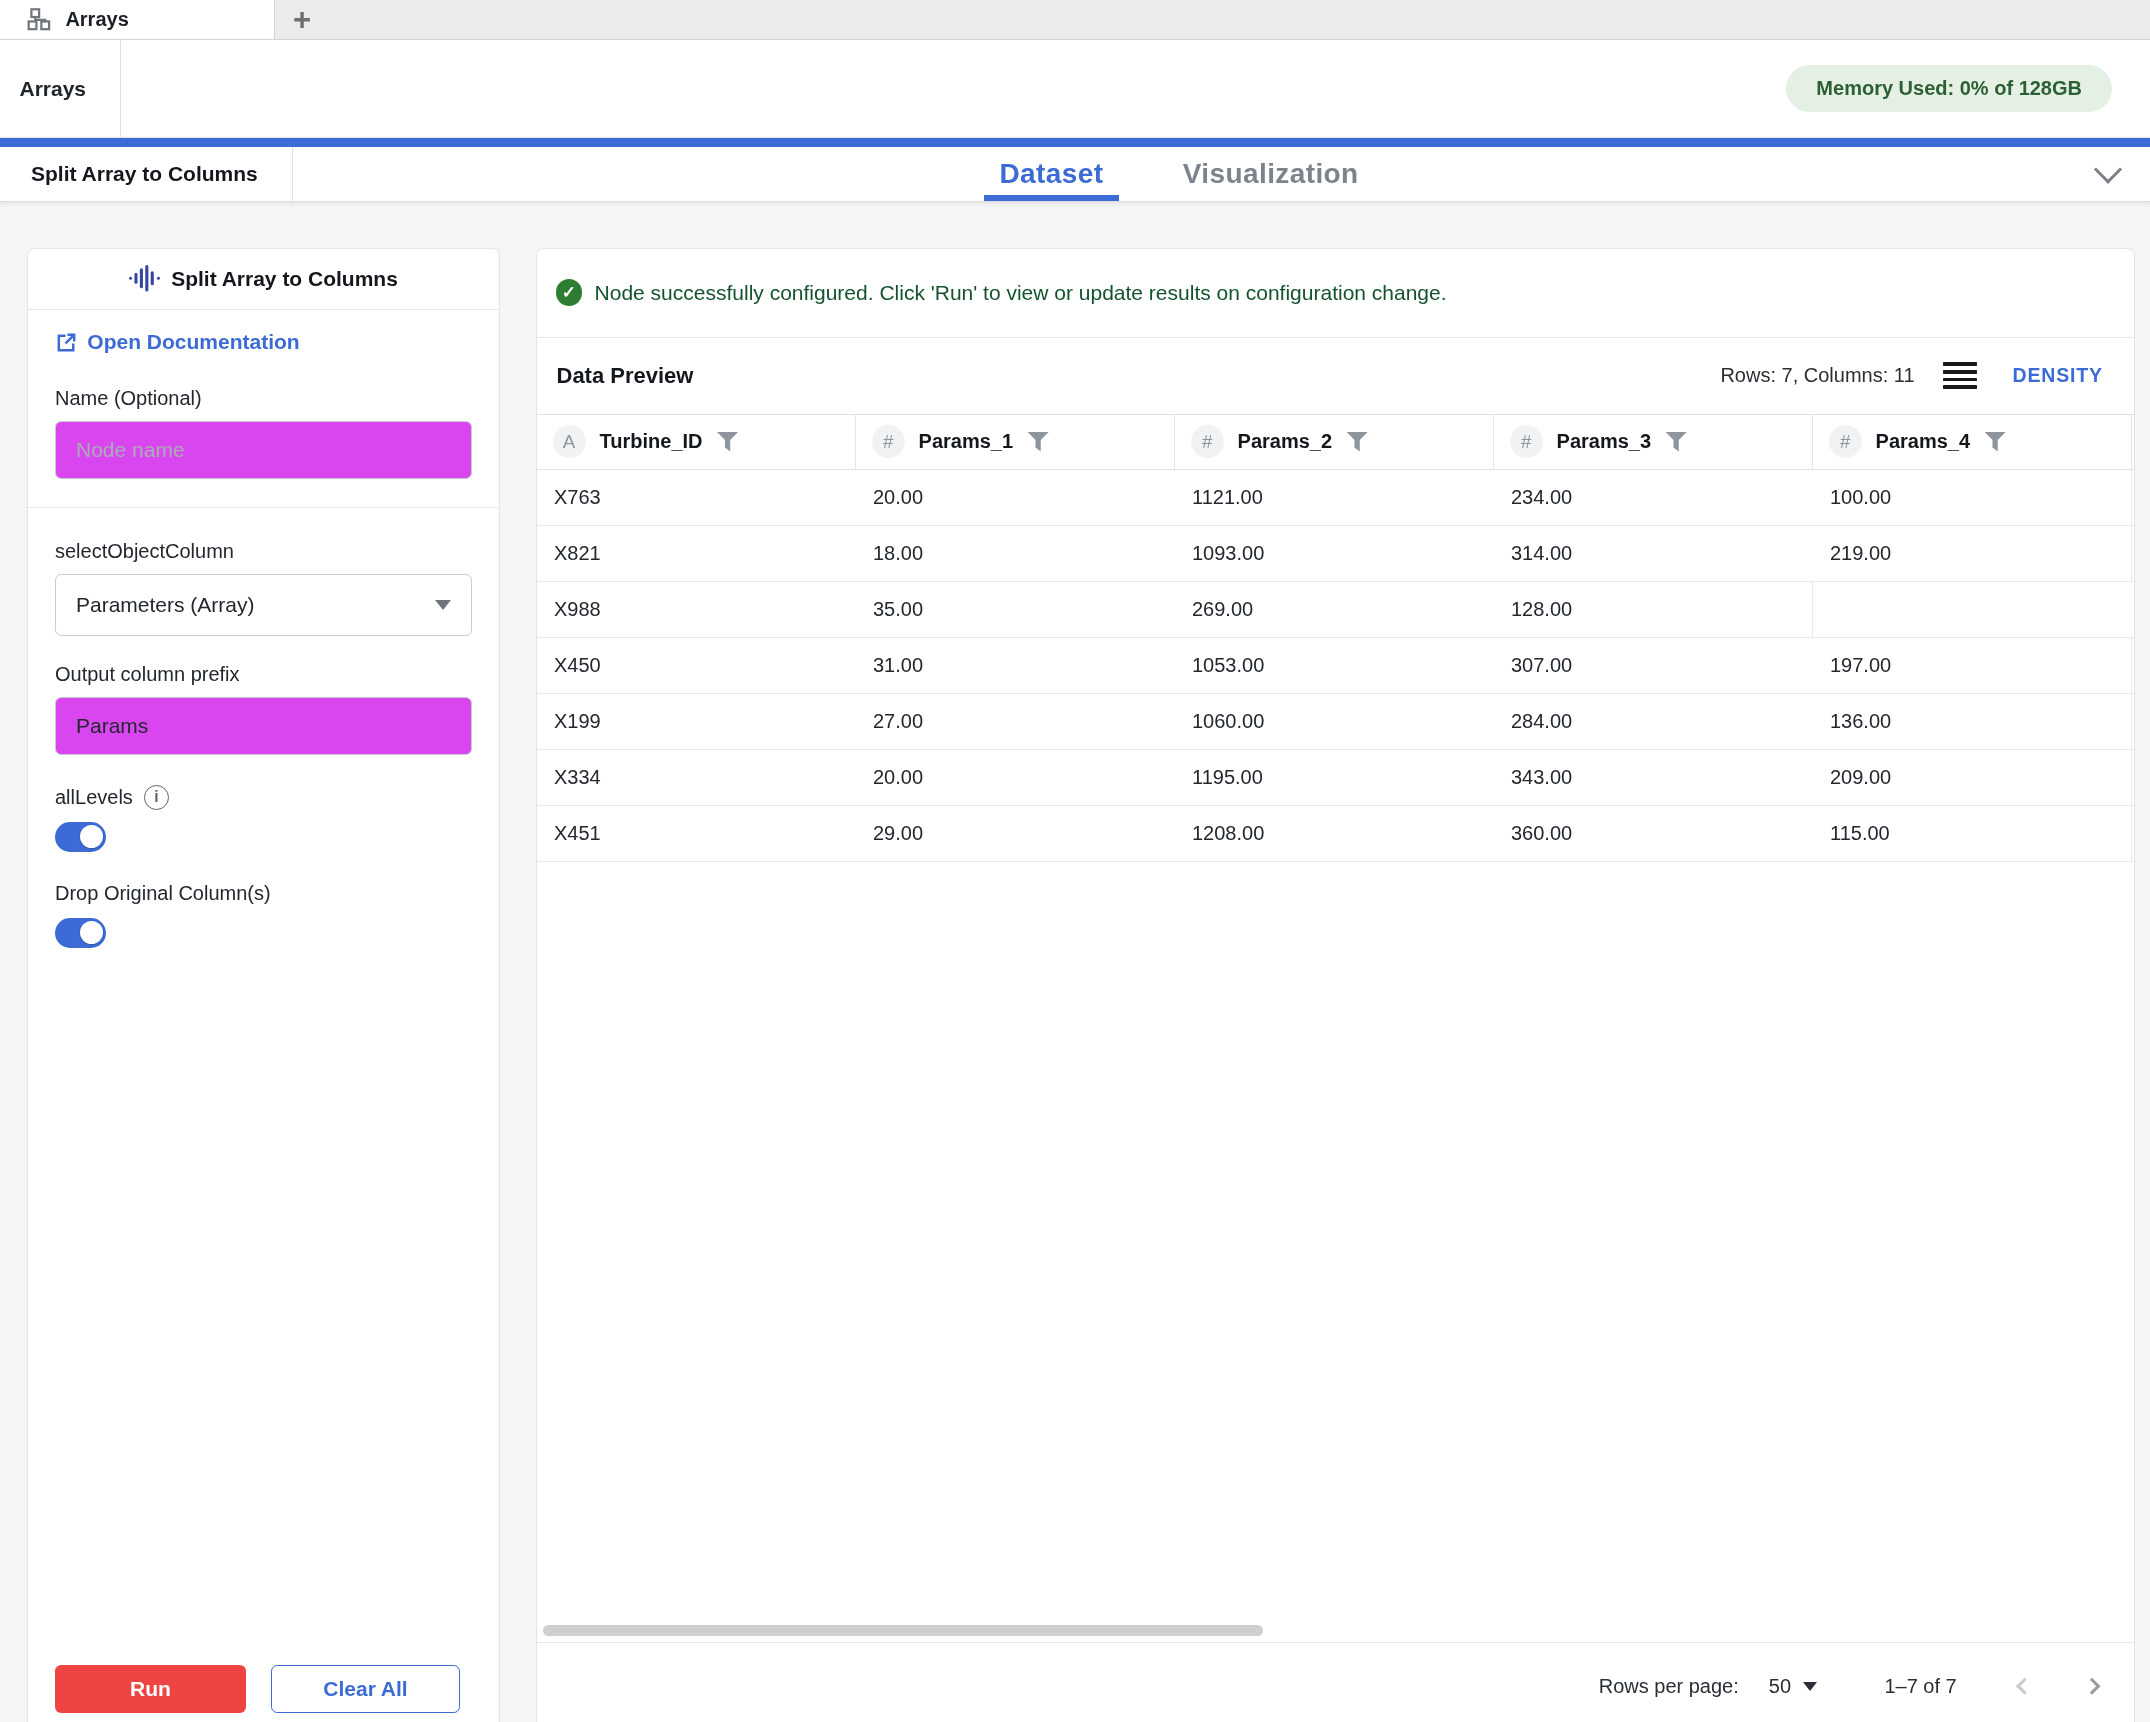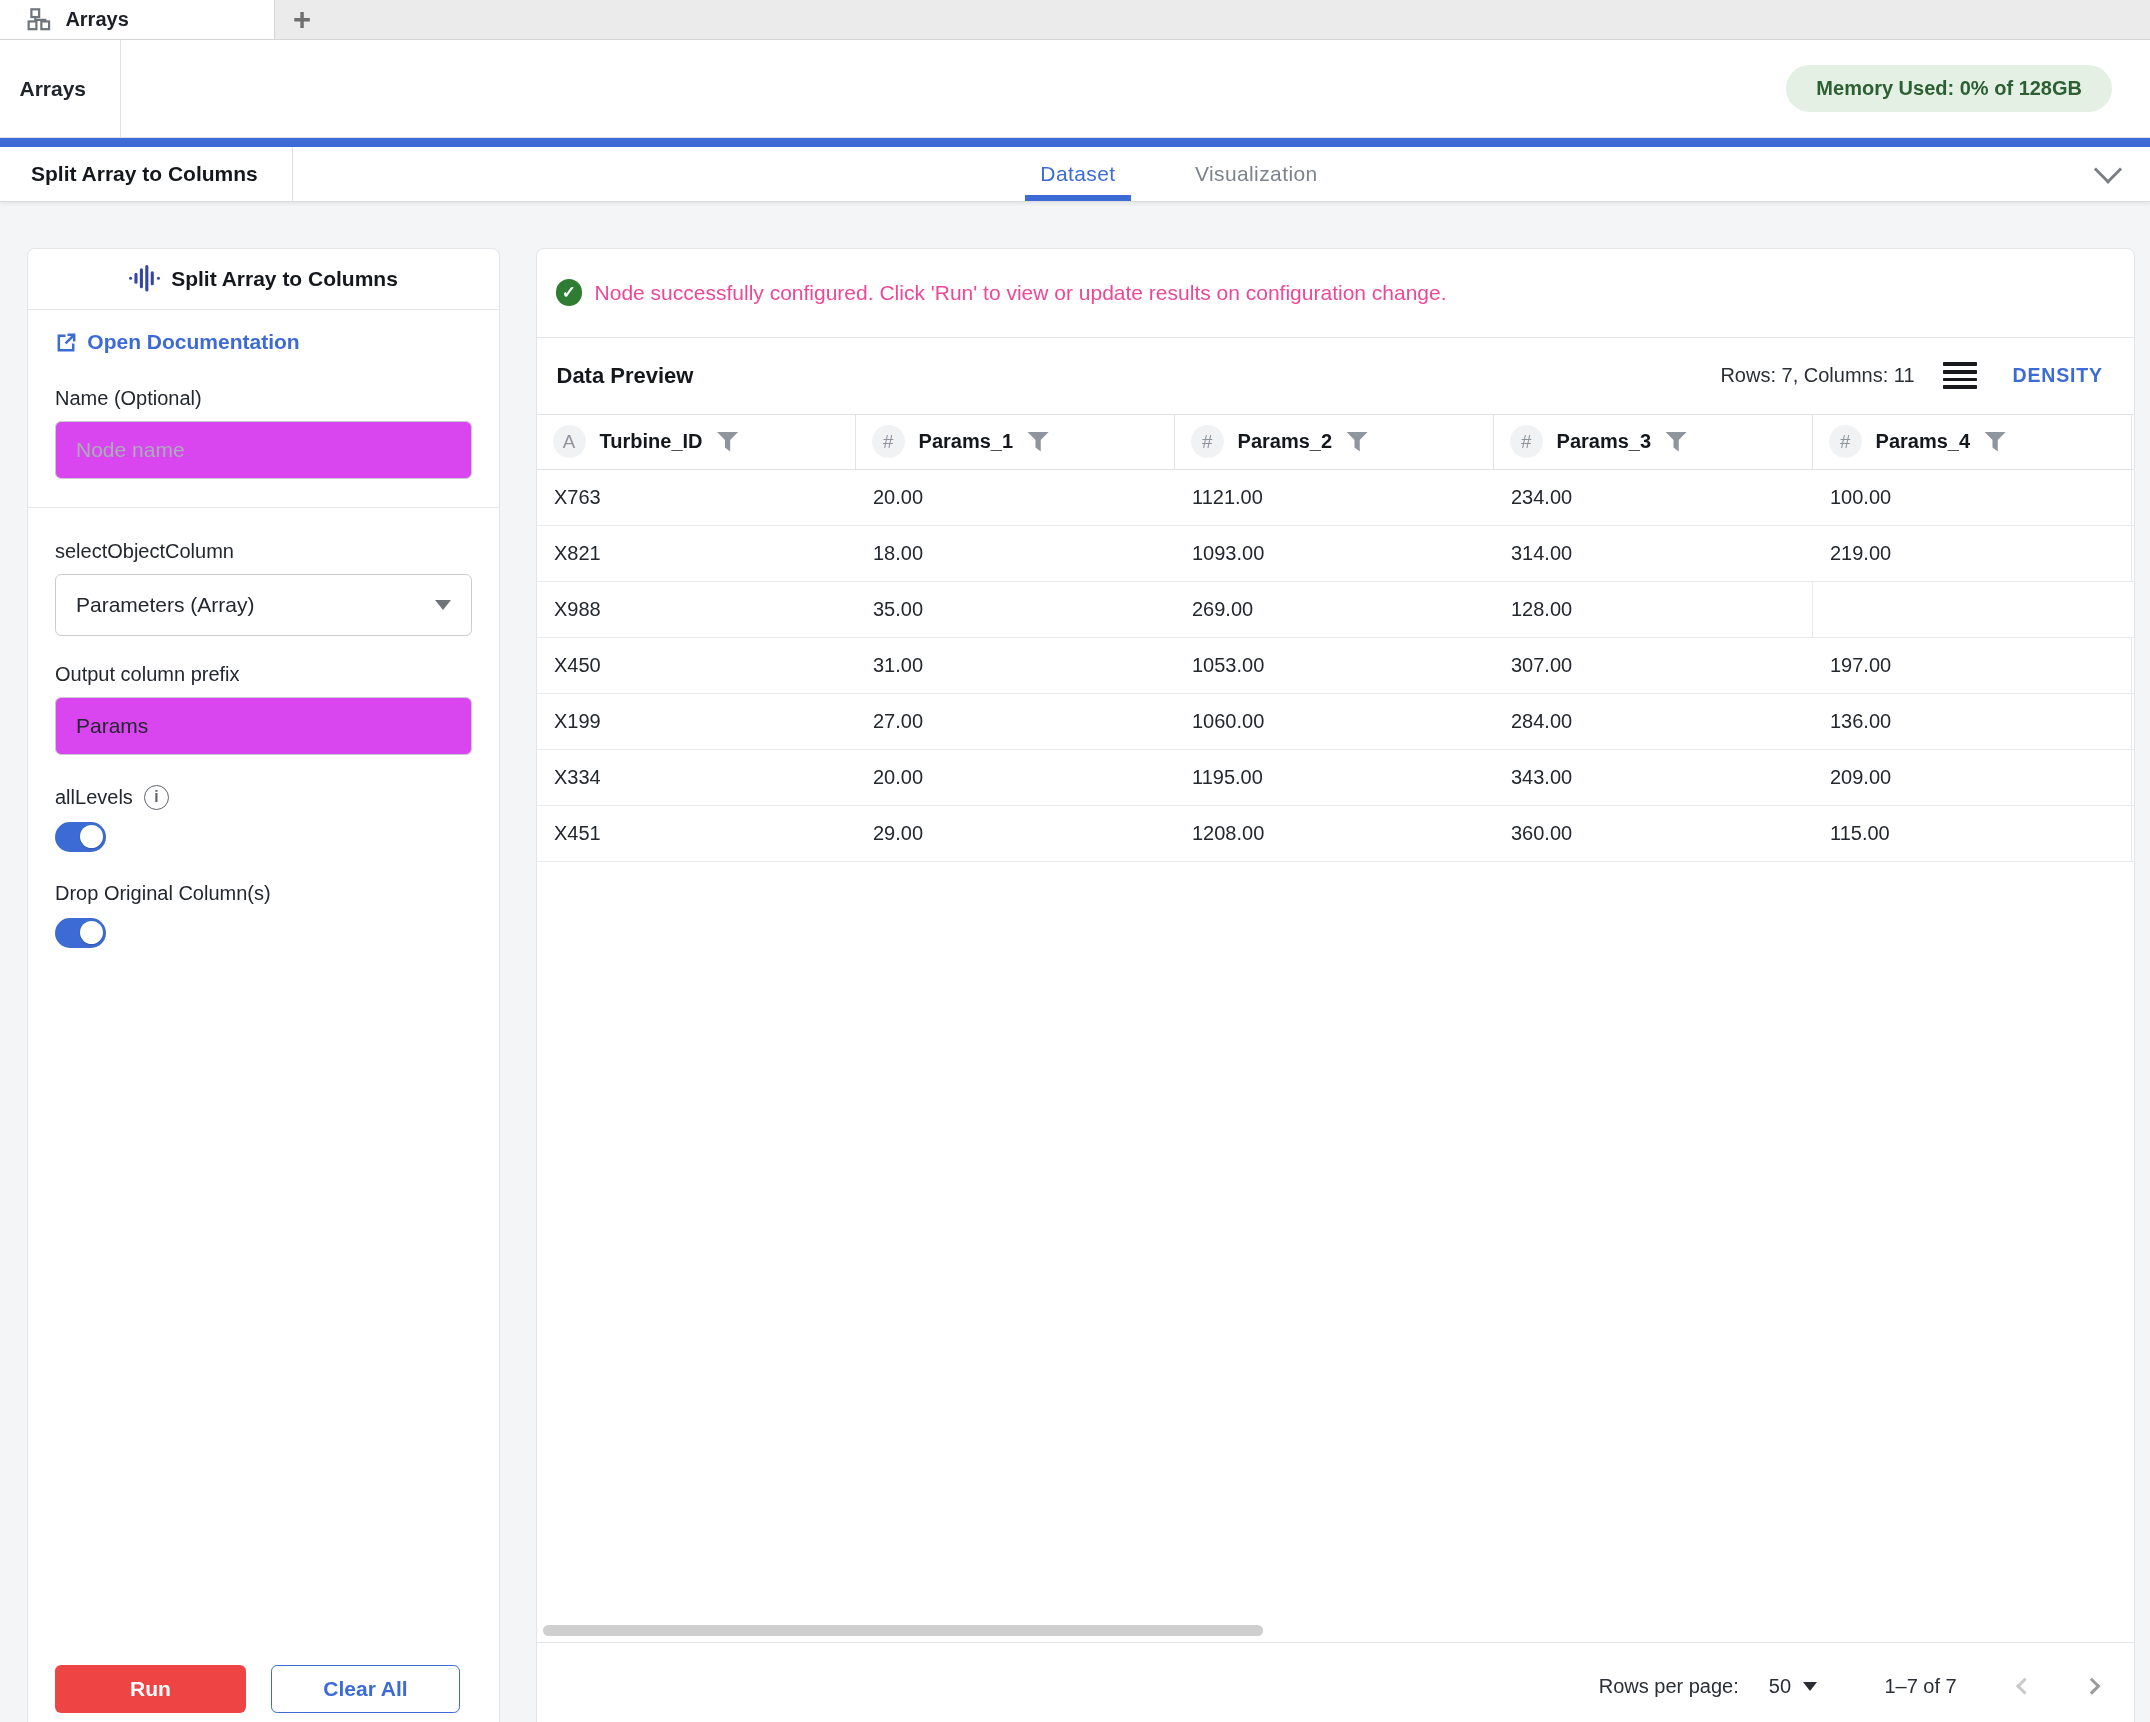--- a/index.html
+++ b/index.html
@@ -53,22 +53,22 @@
     box-shadow:0 2.3px 3.9px rgba(0,0,0,0.07);
     display:flex; align-items:stretch; position:relative; z-index:2;
   }
   .node-title-box {
     width:293px; border-right:0.8px solid #e0e0e0;
     display:flex; align-items:center; padding-left:31px;
     font-size:21px; font-weight:bold; color:#14181d;
   }
   .view-tabs { flex:1; display:flex; justify-content:center; gap:70px; }
   .view-tab {
-    display:flex; align-items:center; font-size:21px; letter-spacing:0.4px;
-    color:#7d838c; position:relative; cursor:pointer; padding:0 4.7px; font-weight:normal;
+    display:flex; align-items:center; font-size:28px; letter-spacing:0.4px;
+    color:#7d838c; position:relative; cursor:pointer; padding:0 4.7px; font-weight:bold;
   }
   .view-tab.active { color:#3c6bd5; }
   .view-tab.active::after {
     content:""; position:absolute; left:-11px; right:-11px; bottom:0; height:5.4px; background:#3c6bd5;
   }
   .collapse-btn {
     width:86px; display:flex; align-items:center; justify-content:center; cursor:pointer;
   }
   .chev { width:20px; height:20px; border-right:3.1px solid #7b7f85; border-bottom:3.1px solid #7b7f85; }
   .chev.down { transform:rotate(45deg) translate(-3.1px,-3.1px); }
@@ -142,21 +142,21 @@
   .right-panel { flex:1; display:flex; flex-direction:column; overflow:hidden; }
   .status-row {
     height:89px; display:flex; align-items:center; gap:12.4px; padding:0 18.7px;
     border-bottom:0.8px solid #e6e7ea; flex:0 0 auto;
   }
   .check-icon {
     width:26.5px; height:26.5px; border-radius:50%; background:#2e7d32; color:#fff;
     display:flex; align-items:center; justify-content:center; font-size:17px; font-weight:bold;
     flex:0 0 auto;
   }
-  .status-text { font-size:21px; color:#ec4899; }
+  .status-text { font-size:21px; color:#14532d; }
   .preview-header {
     height:76px; display:flex; align-items:center; padding:0 31px 0 19.5px; flex:0 0 auto;
   }
   .preview-title { font-size:22px; font-weight:bold; color:#14181d; }
   .preview-header .right { margin-left:auto; display:flex; align-items:center; gap:28px; }
   .rowcol-info { font-size:20px; color:#2a2e35; }
   .density-icon { display:flex; flex-direction:column; gap:3.9px; cursor:pointer; }
   .density-icon span { width:34px; height:3.9px; background:#17191c; border-radius:0.8px; }
   .density-label { font-size:19.5px; font-weight:bold; color:#3c6bd5; letter-spacing:0.8px; cursor:pointer;padding-left:8px; }
 

